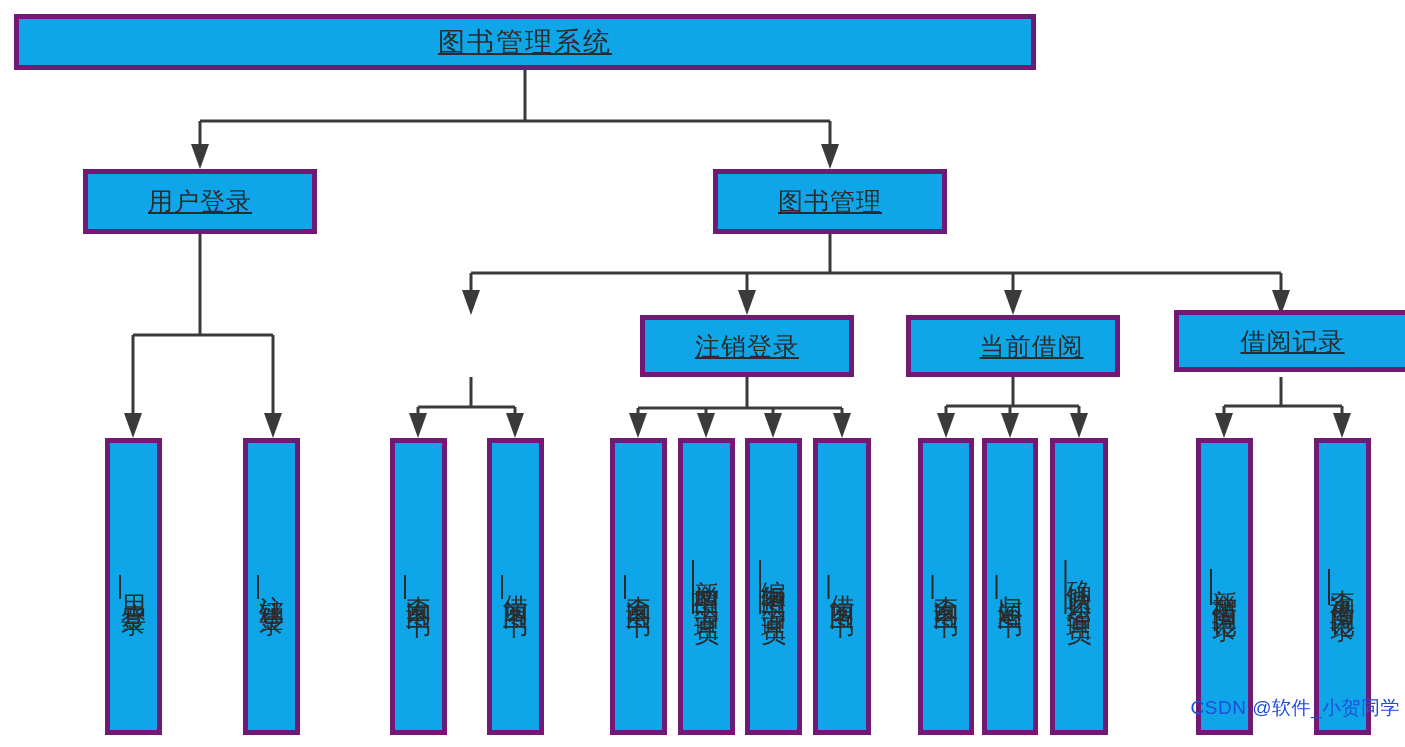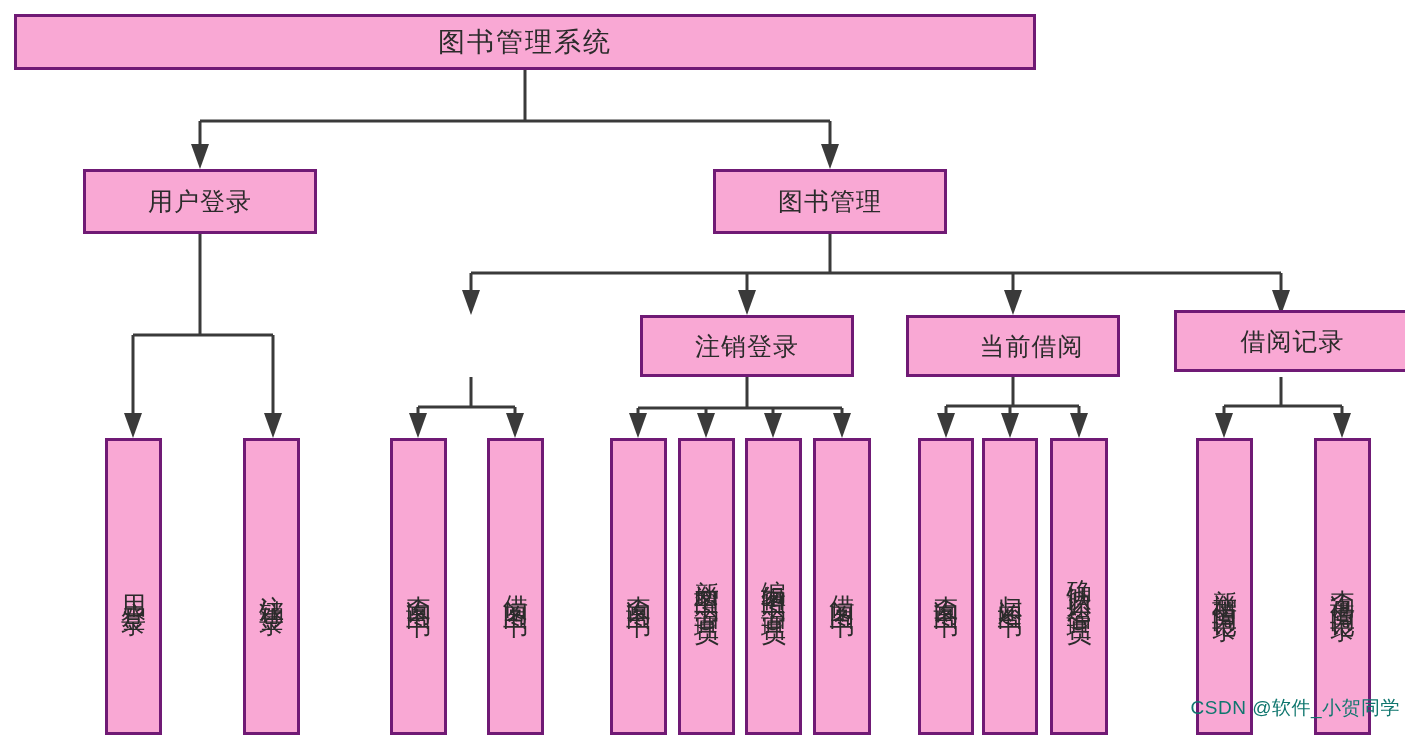--- a/index.html
+++ b/index.html
@@ -9,41 +9,42 @@
   .canvas {
     position:relative;
     width:1405px; height:747px;
     background:#ffffff;
     overflow:hidden;
   }
   .edges { position:absolute; left:0; top:0; width:1405px; height:747px; }
 
   .node {
     position:absolute;
-    border:3px solid #701a75;
-    background:#f9a8d4;
+    border:5px solid #701a75;
+    background:#0ea5e9;
     display:flex; align-items:center; justify-content:center;
     color:#2b2b2b;
     z-index:2;
+    text-decoration:underline;
   }
   .lvl1 { font-size:27px; letter-spacing:2px; }
   .lvl2 { font-size:25px; letter-spacing:1px; }
   .lvl3 { font-size:25px; letter-spacing:1px; }
   .leaf { font-size:25px; }
   .leaf .vtext {
     writing-mode:vertical-rl;
     text-orientation:mixed;
     letter-spacing:6px;
     line-height:1;
   }
   .watermark {
     position:absolute;
     top:695px; right:5px;
     font-size:19px;
-    color:#0f766e;
+    color:#1d4ed8;
     letter-spacing:0.5px;
     z-index:5;
     white-space:nowrap;
   }
 </style>
 </head>
 <body>
 
 <div class="canvas">
 

